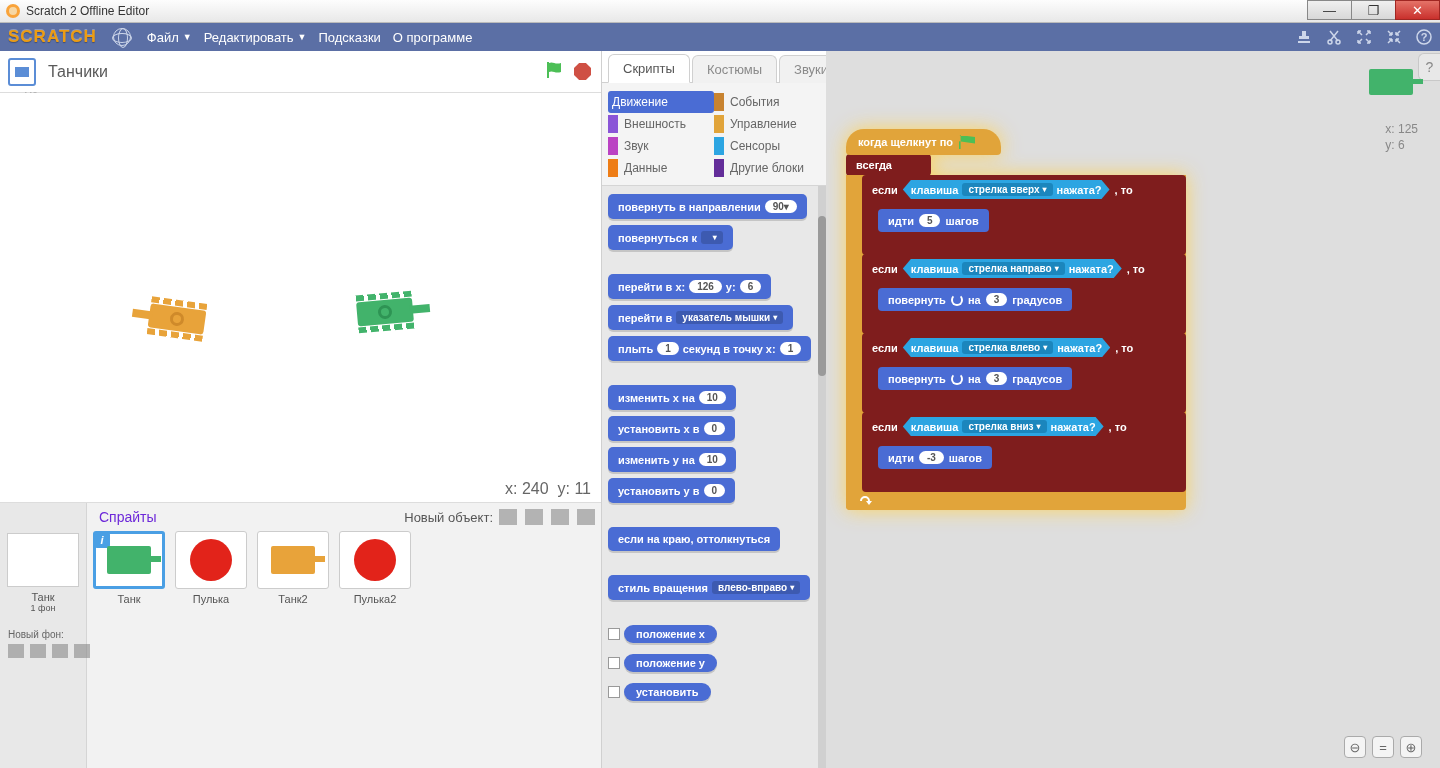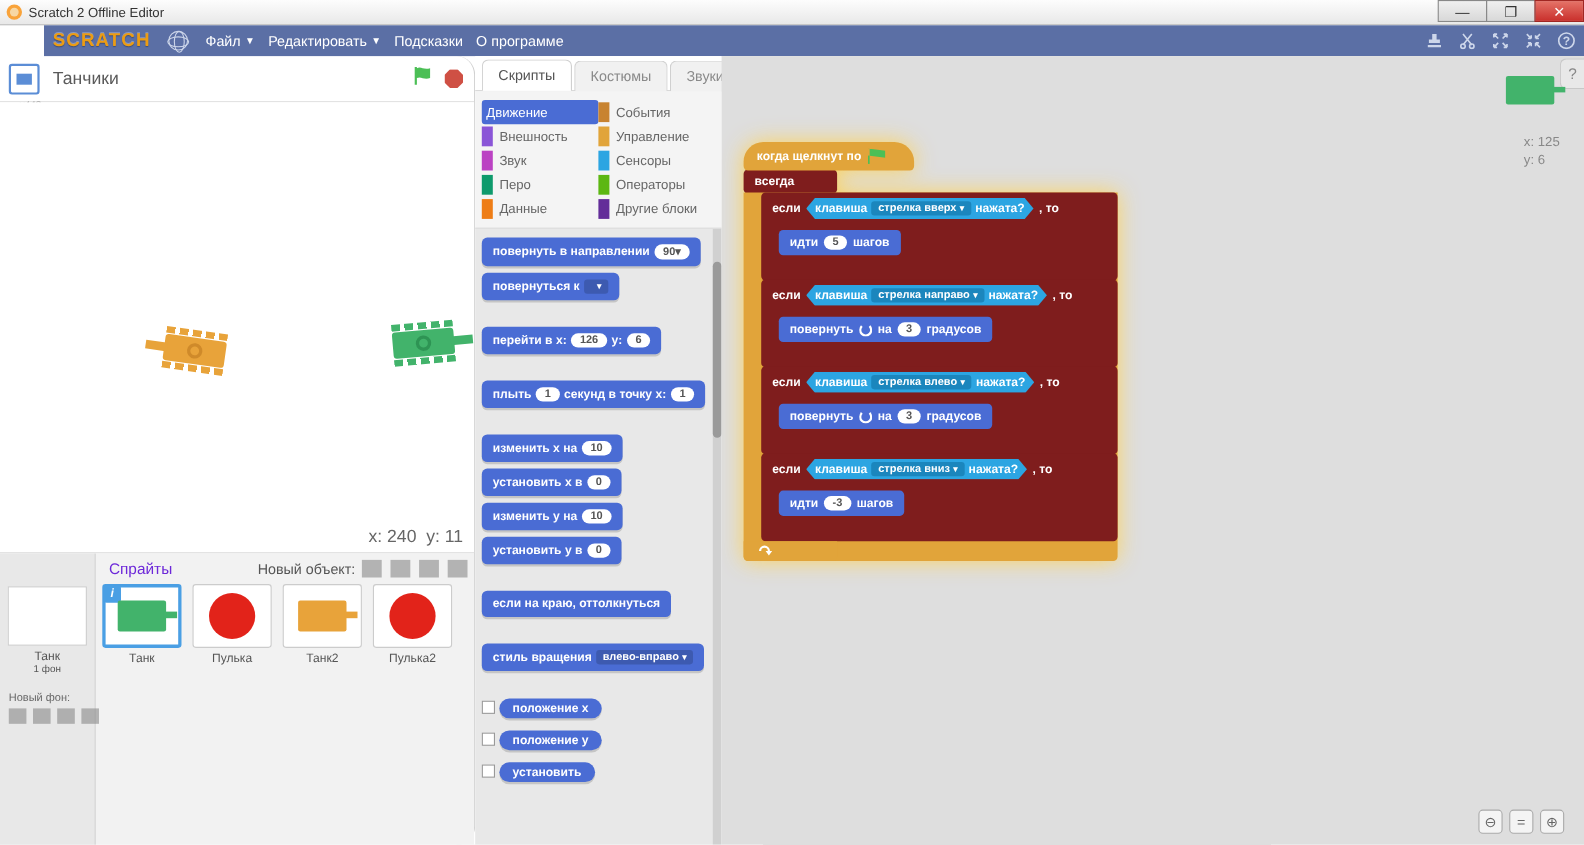--- a/index.html
+++ b/index.html
@@ -8,37 +8,37 @@
 
 .title-bar { height:23px; background:linear-gradient(#fdfdfd,#e8e8e8); border-bottom:1px solid #bbb; display:flex; align-items:center; padding:0 6px; font-size:12px; color:#333; }
 .title-bar .app-icon { width:14px; height:14px; background:#f9a33a; border-radius:50%; margin-right:6px; display:flex; align-items:center; justify-content:center; }
 .title-bar .app-icon::before { content:""; width:8px; height:8px; border-radius:50%; background:#f7d7a4; }
 .win-controls { position:absolute; right:0; top:0; display:flex; }
 .win-btn { width:45px; height:20px; display:flex; align-items:center; justify-content:center; font-size:13px; font-family:Arial; cursor:default; border:1px solid #888; margin-left:-1px; }
 .win-min,.win-max { background:linear-gradient(#f0f0f0,#d8d8d8); color:#333; }
 .win-close { background:linear-gradient(#e57368,#c9302c); color:#fff; border-color:#a02622; }
 
 
-.menu-bar { height:28px; background:#5b6fa5; display:flex; align-items:center; padding:0 8px; color:#fff; font-size:13px; gap:12px;margin-left:40px; }
+.menu-bar { height:28px; background:#5b6fa5; display:flex; align-items:center; padding:0 8px; color:#fff; font-size:13px; gap:12px; }
 .scratch-logo { color:#ec9c13; font-weight:bold; font-size:17px; letter-spacing:1px; text-shadow:0 1px 1px rgba(0,0,0,.3), 0 -1px 0 rgba(255,255,255,.3); font-family:Arial; }
 .globe-icon { width:18px; height:18px; border:1.5px solid #cdd6ea; border-radius:50%; position:relative; margin:0 4px; }
 .globe-icon::before,.globe-icon::after { content:""; position:absolute; background:transparent; }
 .globe-icon::before { width:18px; height:8px; border:1px solid #cdd6ea; border-radius:50%; top:4px; left:-1.5px; }
 .globe-icon::after { width:8px; height:18px; border:1px solid #cdd6ea; border-radius:50%; top:-1.5px; left:4px; }
 .menu-item { display:flex; align-items:center; gap:4px; cursor:default; }
 .menu-item .arrow { font-size:9px; }
 .menu-spacer { flex:1; }
 .menu-icons { display:flex; gap:14px; align-items:center; color:#cdd6ea; }
 .menu-tool-icon { width:16px; height:16px; display:flex; align-items:center; justify-content:center; }
 
 
 .main { display:flex; height:717px; }
 
 
-.left-col { width:432px; display:flex; flex-direction:column; border-right:1px solid #d0d0d0;border-radius:17px; }
+.left-col { width:602px; display:flex; flex-direction:column; border-right:1px solid #d0d0d0; }
 
 
 .stage-header { height:42px; display:flex; align-items:center; padding:0 10px 0 8px; border-bottom:1px solid #ddd; }
 .full-icon { width:28px; height:28px; border:2px solid #5b8dd6; border-radius:3px; display:flex; align-items:center; justify-content:center; margin-right:12px; }
 .full-icon::before { content:""; width:14px; height:10px; background:#5b8dd6; }
 .project-title { font-size:16px; color:#5a5a5a; flex:1; }
 .green-flag { width:20px; height:20px; color:#4cbf56; margin-right:10px; }
 .stop-btn { width:17px; height:17px; background:#cf5044; clip-path:polygon(30% 0,70% 0,100% 30%,100% 70%,70% 100%,30% 100%,0 70%,0 30%); }
 .version { position:absolute; left:18px; top:90px; font-size:9px; color:#aaa; }
 
@@ -314,30 +314,20 @@
             <span class="cat-swatch" style="background:#bb42c3"></span>
             <span>Звук</span>
           </div>
         <div class="cat-cell">
             <span class="cat-swatch" style="background:#2ca5e2"></span>
             <span>Сенсоры</span>
           </div>
       </div>
       <div class="cat-row">
         <div class="cat-cell">
-            <span class="cat-swatch" style="background:#0e9a6c"></span>
-            <span>Перо</span>
-          </div>
-        <div class="cat-cell">
-            <span class="cat-swatch" style="background:#5cb712"></span>
-            <span>Операторы</span>
-          </div>
-      </div>
-      <div class="cat-row">
-        <div class="cat-cell">
             <span class="cat-swatch" style="background:#ee7d16"></span>
             <span>Данные</span>
           </div>
         <div class="cat-cell">
             <span class="cat-swatch" style="background:#632d99"></span>
             <span>Другие блоки</span>
           </div>
       </div>
     </div>
     <div class="palette">
@@ -349,21 +339,24 @@
           <span>повернуться к</span>
           <span class="dd">&nbsp;</span>
         </div>
       <div class="block-gap"></div>
       <div class="block">
           <span>перейти в x:</span>
           <span class="pill">126</span>
           <span>y:</span>
           <span class="pill">6</span>
         </div><br>
-      <br>
+      <div class="block">
+          <span>перейти в</span>
+          <span class="dd">указатель мышки</span>
+        </div><br>
       <div class="block">
           <span>плыть</span>
           <span class="pill">1</span>
           <span>секунд в точку x:</span>
           <span class="pill">1</span>
         </div>
       <div class="block-gap"></div>
       <div class="block">
           <span>изменить x на</span>
           <span class="pill">10</span>

